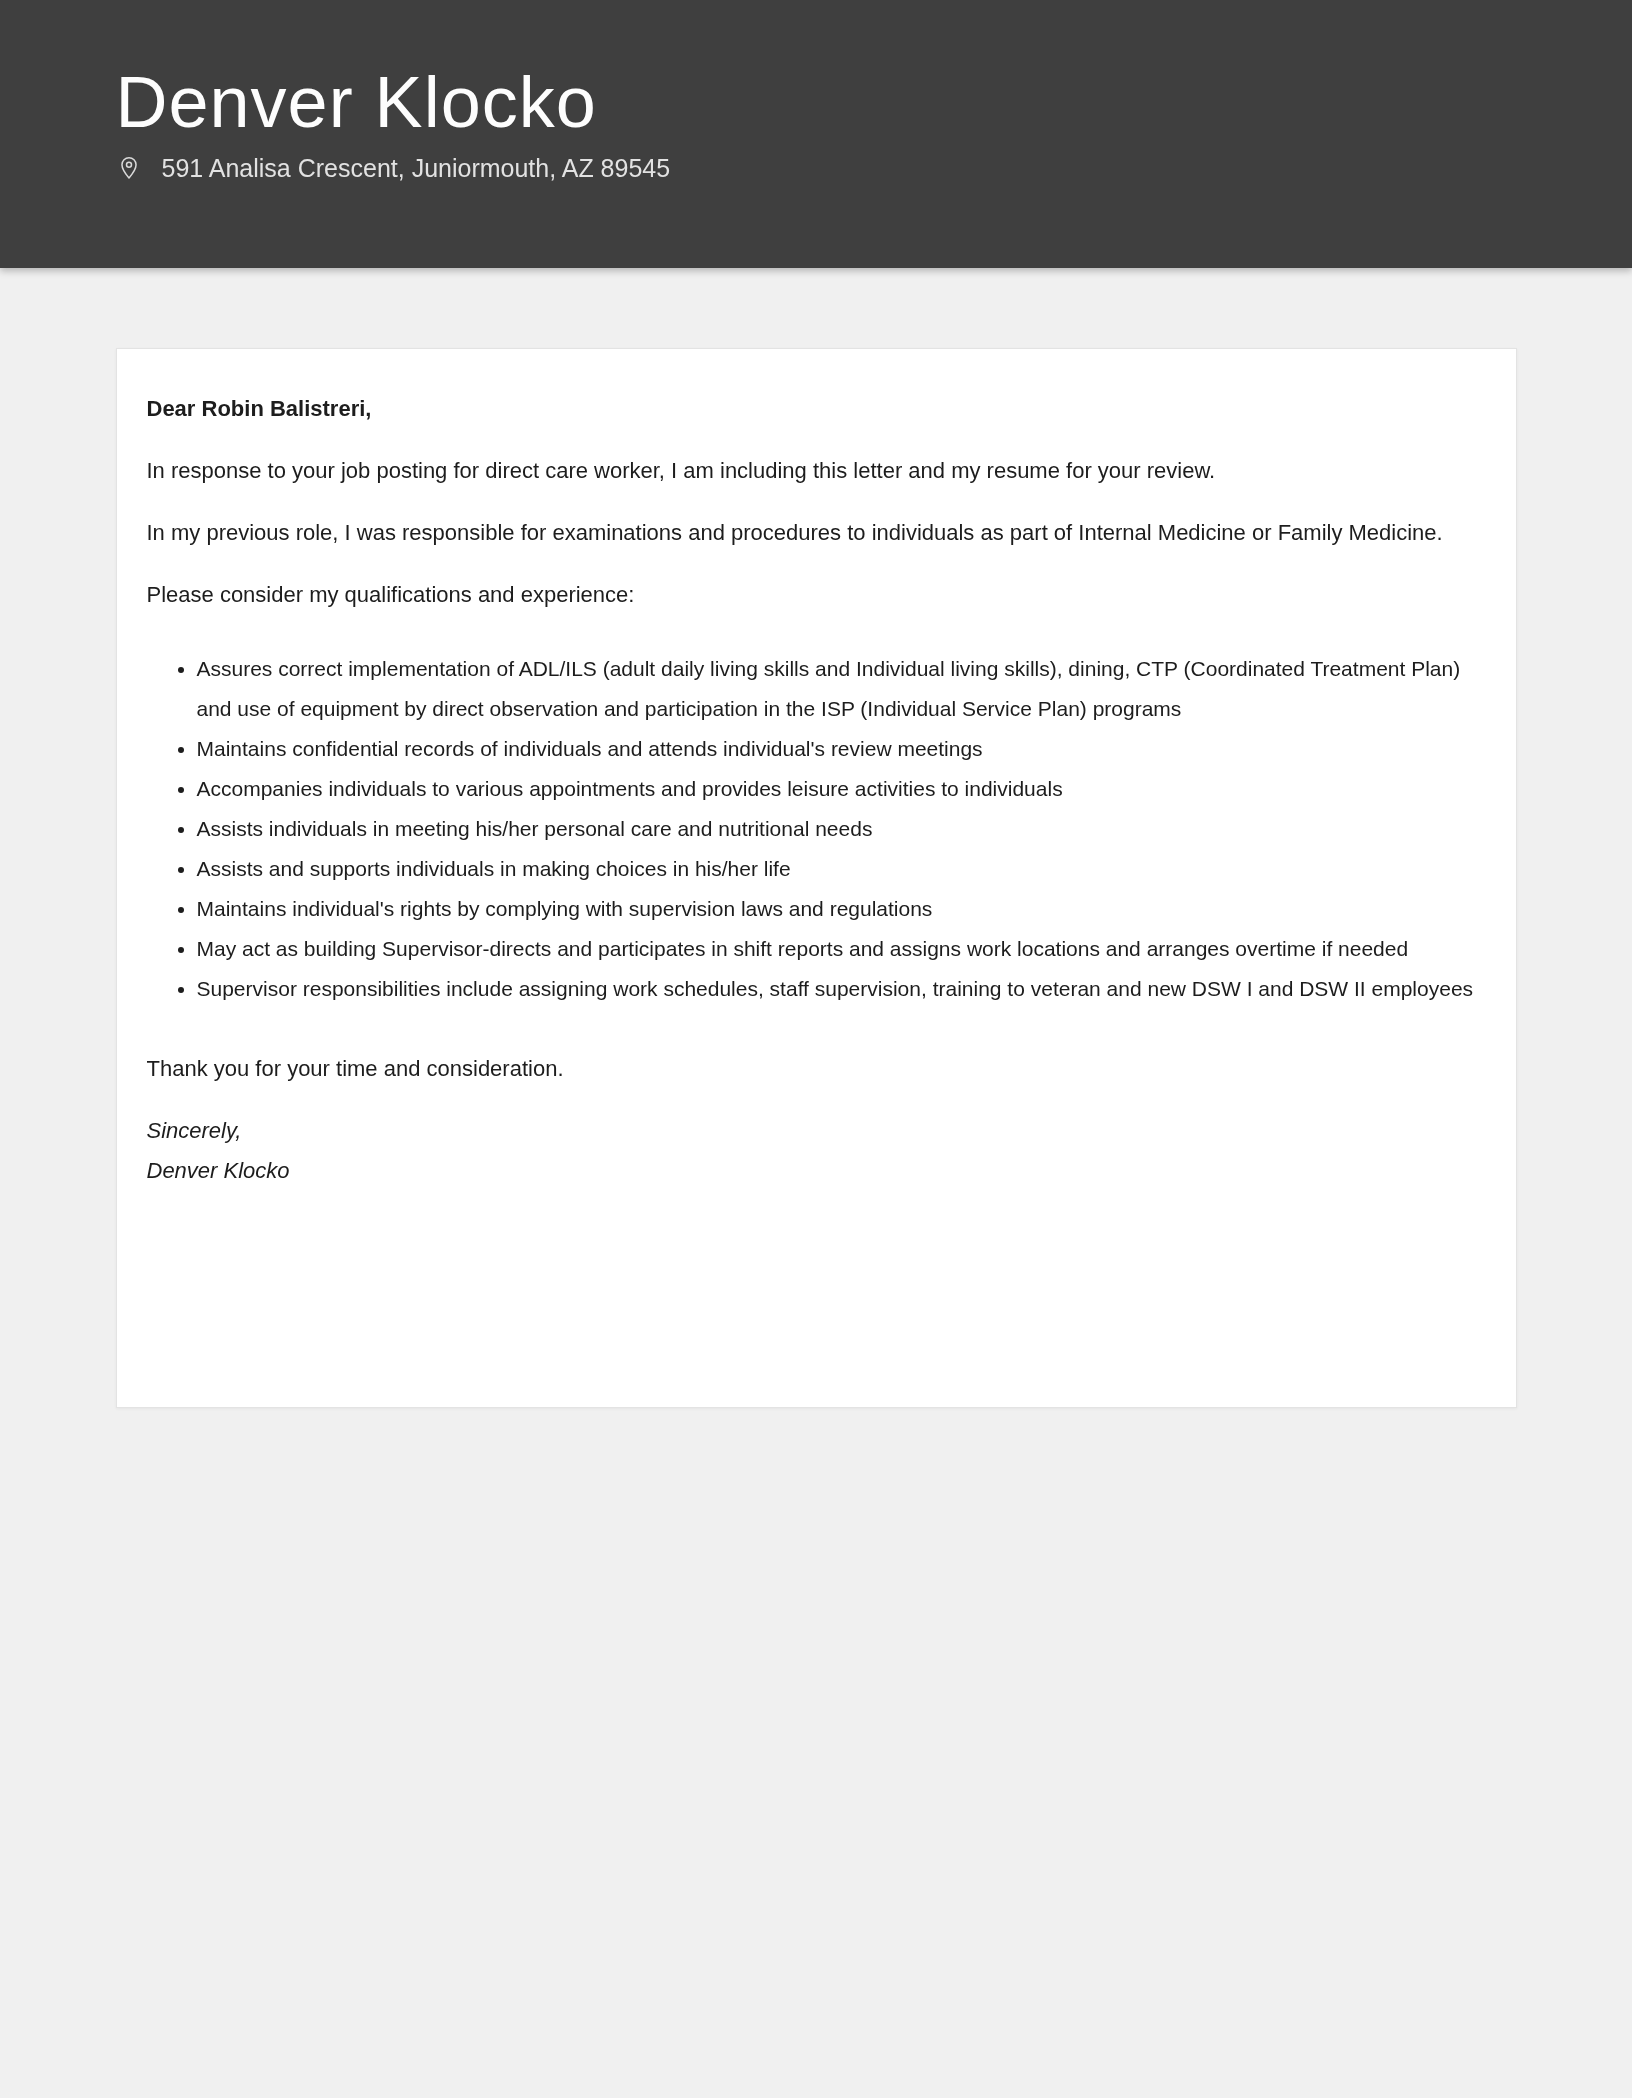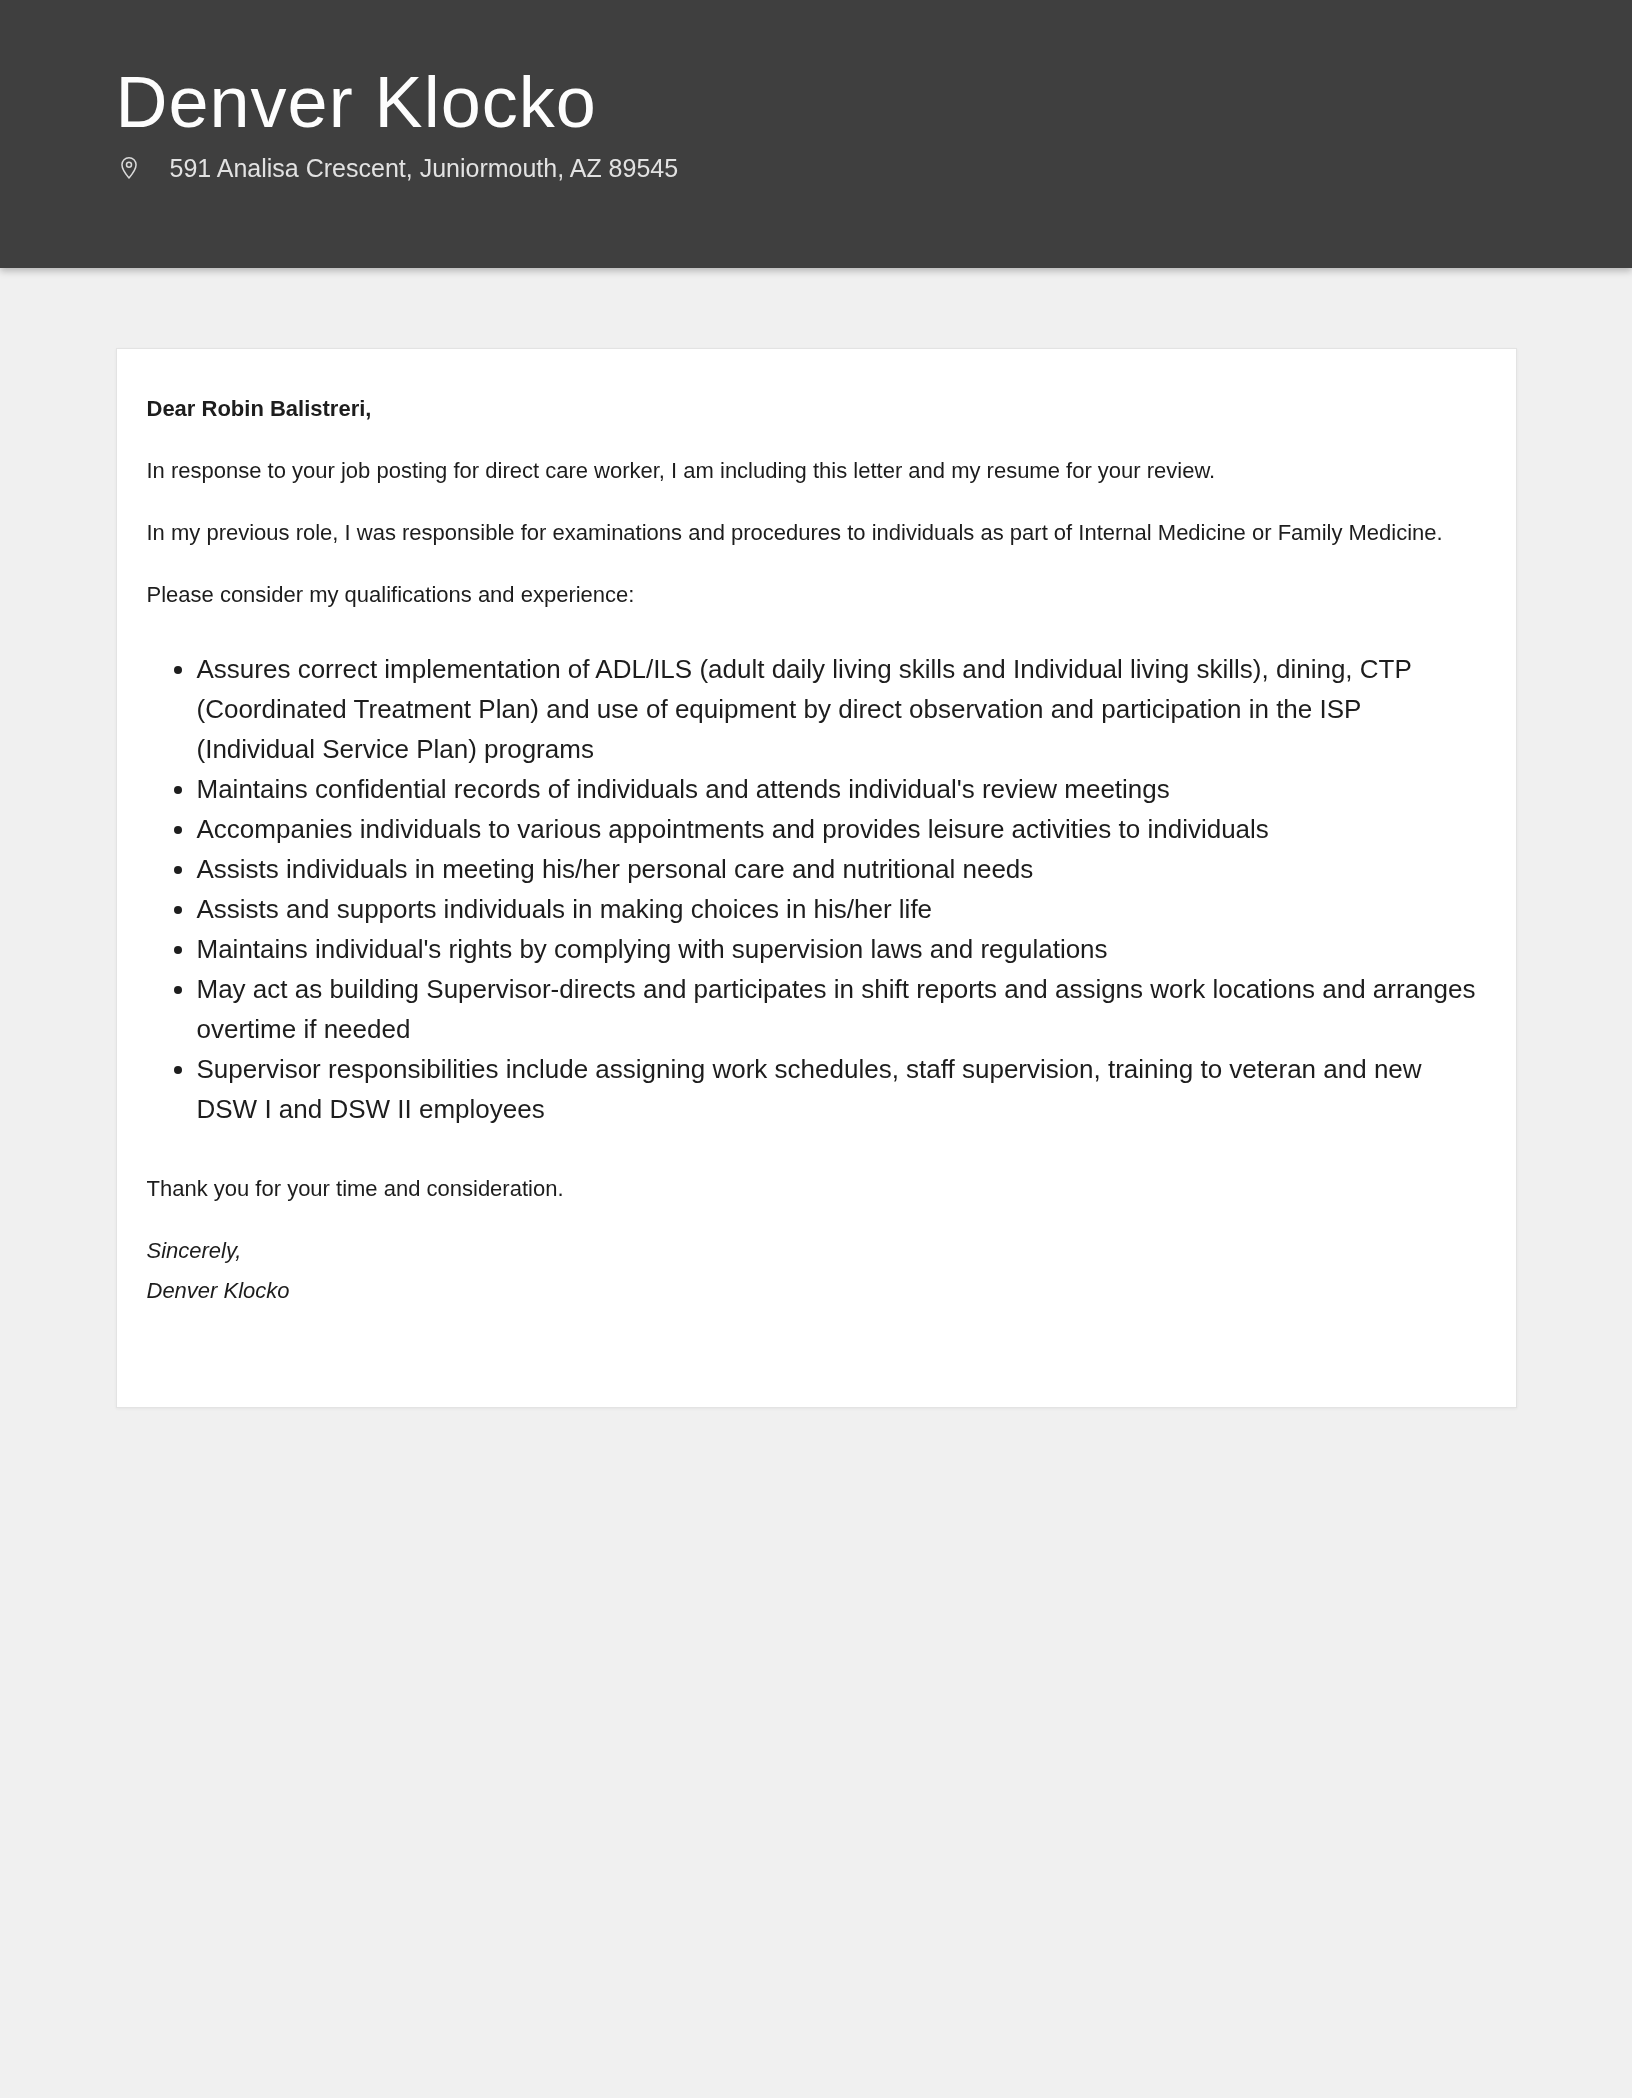--- a/index.html
+++ b/index.html
@@ -35,21 +35,21 @@
     font-size:72px;
     line-height:80px;
     font-weight:300;
     letter-spacing:1px;
     color:var(--header-text);
   }
   .address-row{
     margin-top:12px;
     display:flex;
     align-items:center;
-    gap:28px;
+    gap:20px;
   }
   .pin-icon{
     width:26px;height:26px;
     flex:0 0 auto;
     display:block;
   }
   .address-text{
     font-size:25px;
     line-height:28px;
     color:var(--header-subtext);
@@ -70,21 +70,21 @@
     line-height:40px;
   }
   .salutation{font-weight:700;}
   .thanks{font-weight:400;}
   .qualifications{
     margin:34px 0 40px 0;
     padding:0 0 0 50px;
     list-style:disc;
   }
   .qualifications li{
-    font-size:26px;
+    font-size:21px;
     line-height:40px;
   }
   .closing-block{margin-bottom:0;font-style:italic;}
 </style>
 </head>
 <body>
 
 <header class="page-header">
   <div class="container">
     <h1 class="candidate-name">Denver Klocko</h1>

